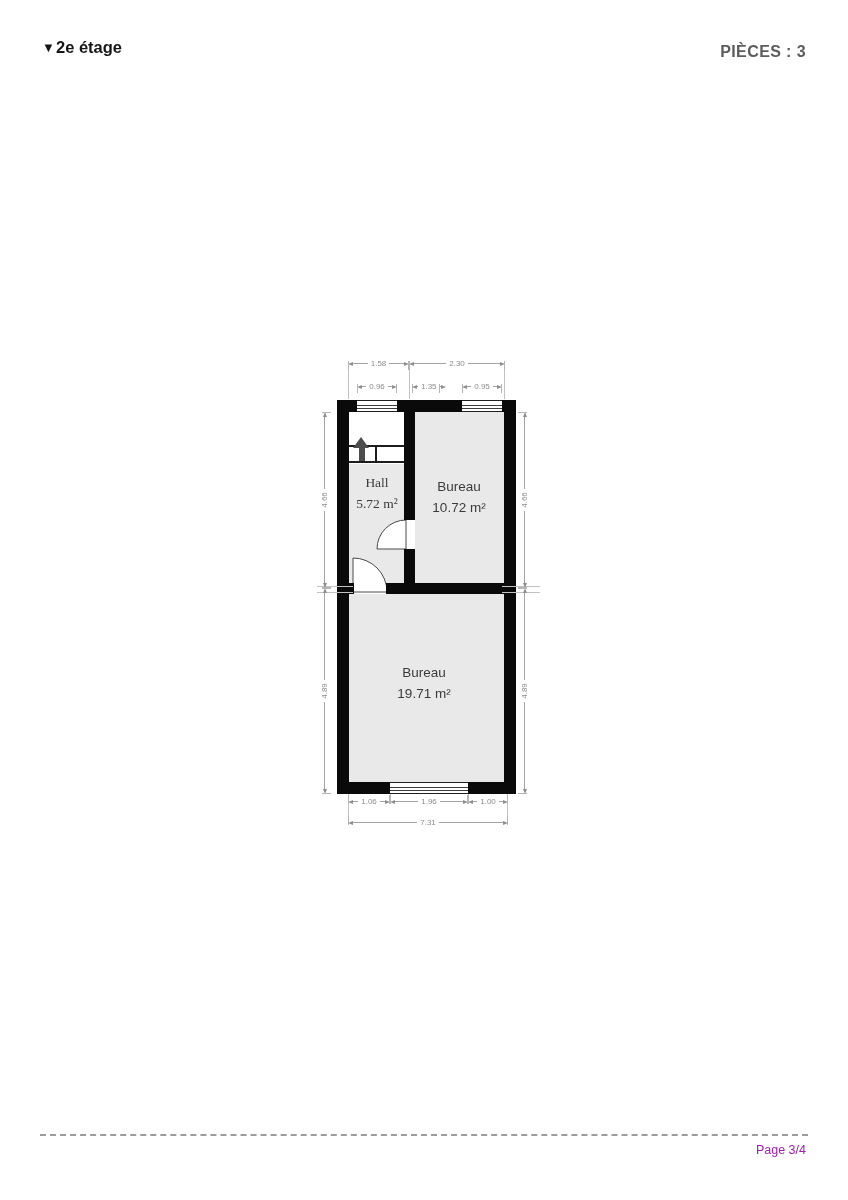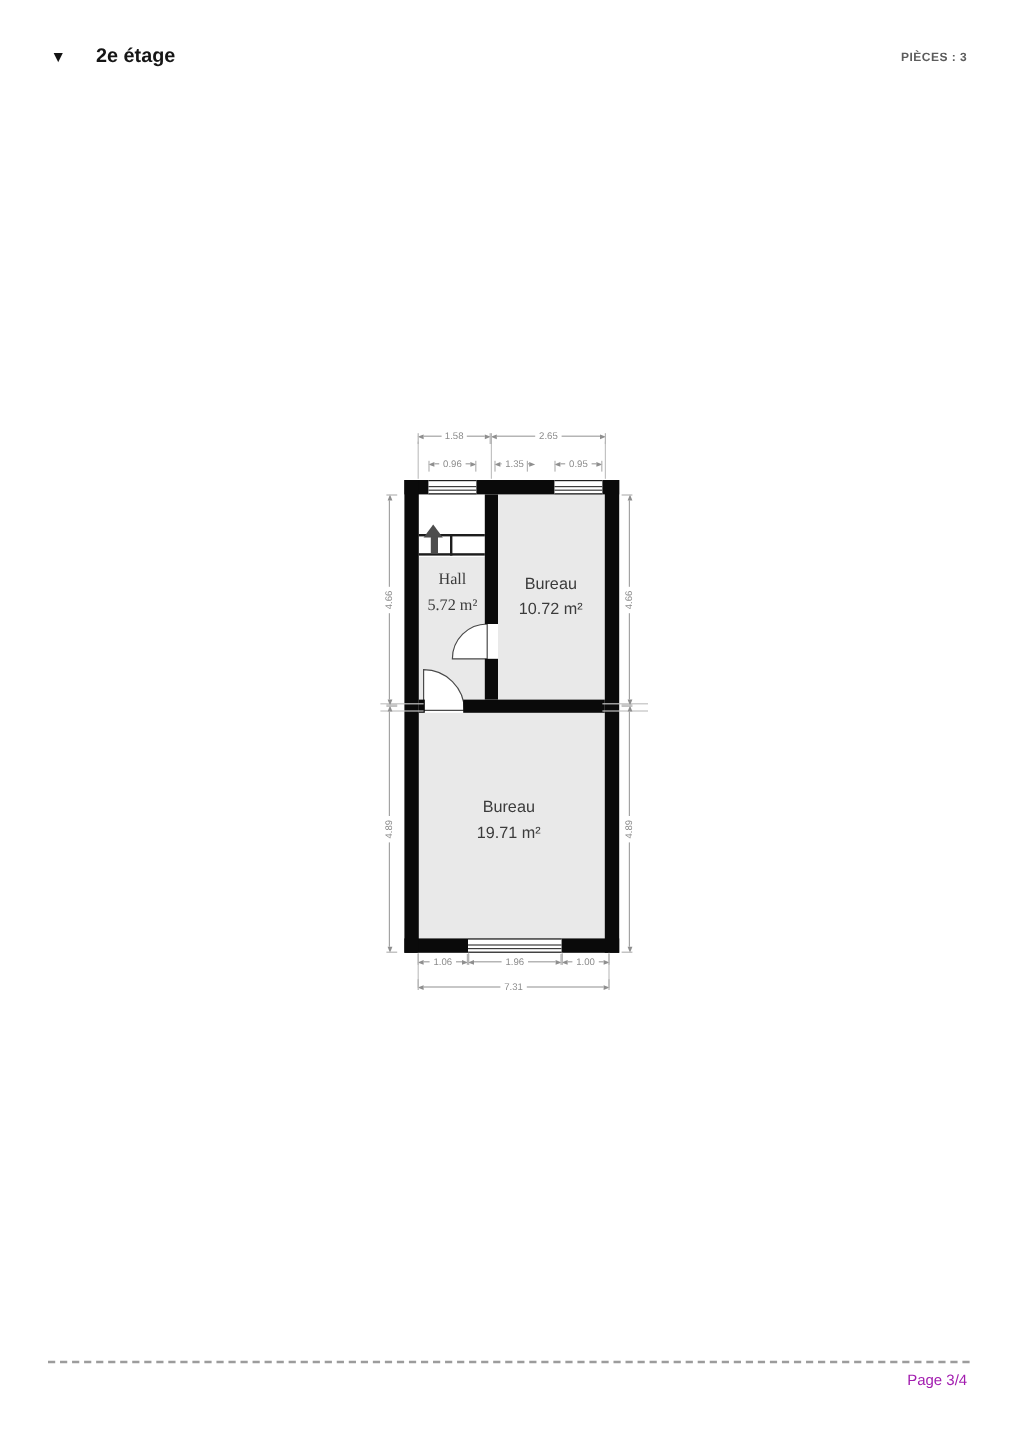--- a/index.html
+++ b/index.html
@@ -1,22 +1,22 @@
 <!DOCTYPE html>
 <html><head>
 <meta charset="utf-8">
 <style>
   html,body{margin:0;padding:0;background:#fff;}
   .page{position:relative;width:848px;height:1200px;background:#ffffff;overflow:hidden;
         font-family:"Liberation Sans","DejaVu Sans",sans-serif;}
 
   
   .hdr-toggle{position:absolute;left:42px;top:40px;font-size:13px;color:#141414;cursor:pointer;line-height:16px;}
-  .hdr-title{position:absolute;left:80px;top:36px;font-size:16.5px;font-weight:bold;color:#161616;line-height:22px;}
-  .hdr-pieces{position:absolute;right:42px;top:43px;font-size:10px;font-weight:bold;color:#5c5c5c;letter-spacing:0.4px;}
+  .hdr-title{position:absolute;left:56px;top:36px;font-size:16.5px;font-weight:bold;color:#161616;line-height:22px;}
+  .hdr-pieces{position:absolute;right:42px;top:43px;font-size:16px;font-weight:bold;color:#5c5c5c;letter-spacing:0.4px;}
 
   
   .wall{position:absolute;background:#0a0a0a;}
   .floor{position:absolute;background:#e9e9e9;}
   .window{position:absolute;background:#fff;box-sizing:border-box;border-top:1px solid #1f1f1f;border-bottom:1px solid #1f1f1f;}
   .wl{position:absolute;left:0;right:0;height:1px;background:#3c3c3c;}
   .stair-zone{position:absolute;background:#ffffff;}
   .stair-line{position:absolute;background:#1d1d1d;}
   .stair-arrow-head{position:absolute;width:0;height:0;border-left:8px solid transparent;border-right:8px solid transparent;border-bottom:11px solid #4d4d4d;}
   .stair-arrow-stem{position:absolute;background:#4d4d4d;}
@@ -122,21 +122,21 @@
     <div class="dim hd" style="left:348px;top:358px;width:61px;">
       <span class="al"></span>
         <span class="ln"></span>
         <span class="lb">1.58</span>
         <span class="ln"></span>
         <span class="ar"></span>
     </div>
     <div class="dim hd" style="left:409px;top:358px;width:96px;">
       <span class="al"></span>
         <span class="ln"></span>
-        <span class="lb">2.65</span>
+        <span class="lb">2.30</span>
         <span class="ln"></span>
         <span class="ar"></span>
     </div>
     <div class="dim hd" style="left:357px;top:381px;width:40px;">
       <span class="al"></span>
         <span class="ln"></span>
         <span class="lb">0.96</span>
         <span class="ln"></span>
         <span class="ar"></span>
     </div>

